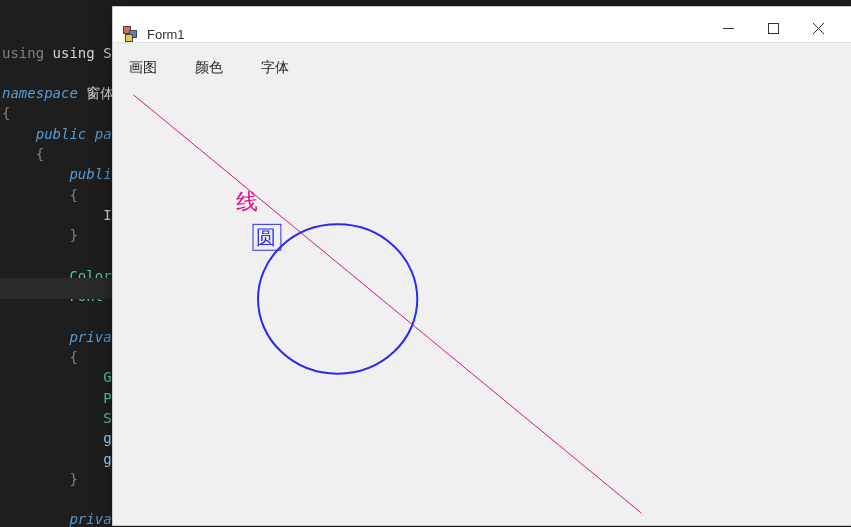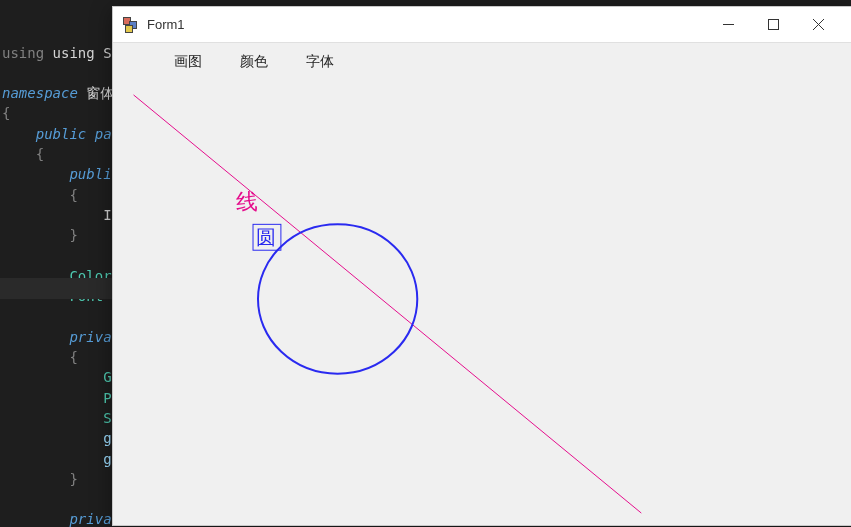--- a/index.html
+++ b/index.html
@@ -50,21 +50,21 @@
       width: 740px;
       height: 520px;
       background: #f0f0f0;
       border: 1px solid #c8c8c8;
       box-shadow: 0 4px 20px rgba(0,0,0,0.4);
     }
     .titlebar {
       height: 36px;
       background: #ffffff;
       display: flex;
-      align-items: center;
+      align-items: flex-end;
       padding: 0 10px;
       border-bottom: 1px solid #e0e0e0;
       font-family: "Segoe UI", "Microsoft YaHei", sans-serif;
       font-size: 13px;
       color: #333;
     }
     .titlebar .icon {
       width: 16px; height: 16px;
       margin-right: 8px;
       position: relative;
@@ -83,27 +83,26 @@
       display: flex;
       align-items: center;
       justify-content: center;
       color: #333;
     }
     .winbtn svg { width: 11px; height: 11px; }
     .menubar {
       height: 32px;
       background: #f0f0f0;
       display: flex;
-      align-items: flex-end;
-      padding: 0 6px;
+      align-items: flex-start;
+      padding: 12px 6px;
       gap: 18px;
       font-family: "Microsoft YaHei", sans-serif;
       font-size: 14px;
       color: #222;
-      margin-left: 45px;
     }
     .menu-item {
       padding: 4px 10px;
     }
     .canvas-area {
       position: absolute;
       top: 68px; left: 0; right: 0; bottom: 0;
       background: #f0f0f0;
     }
     .canvas-area svg { width: 100%; height: 100%; }

